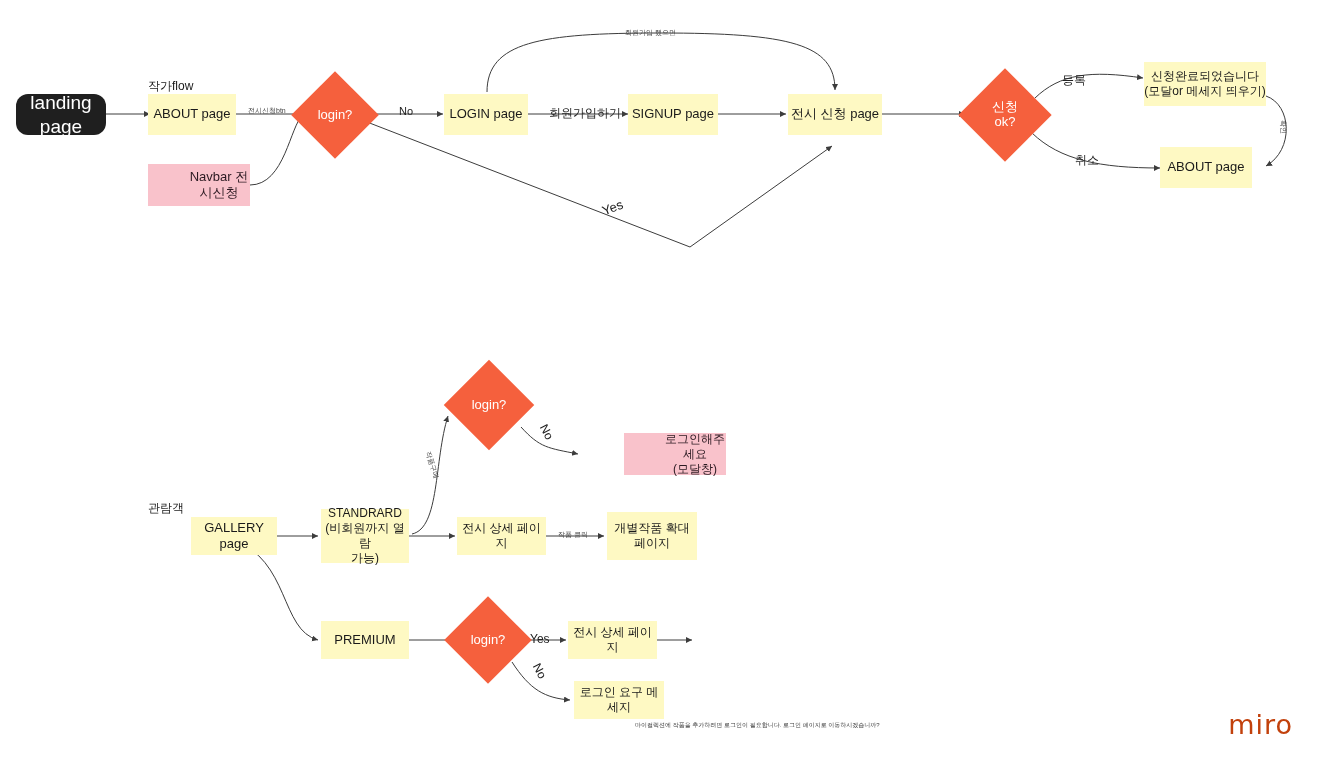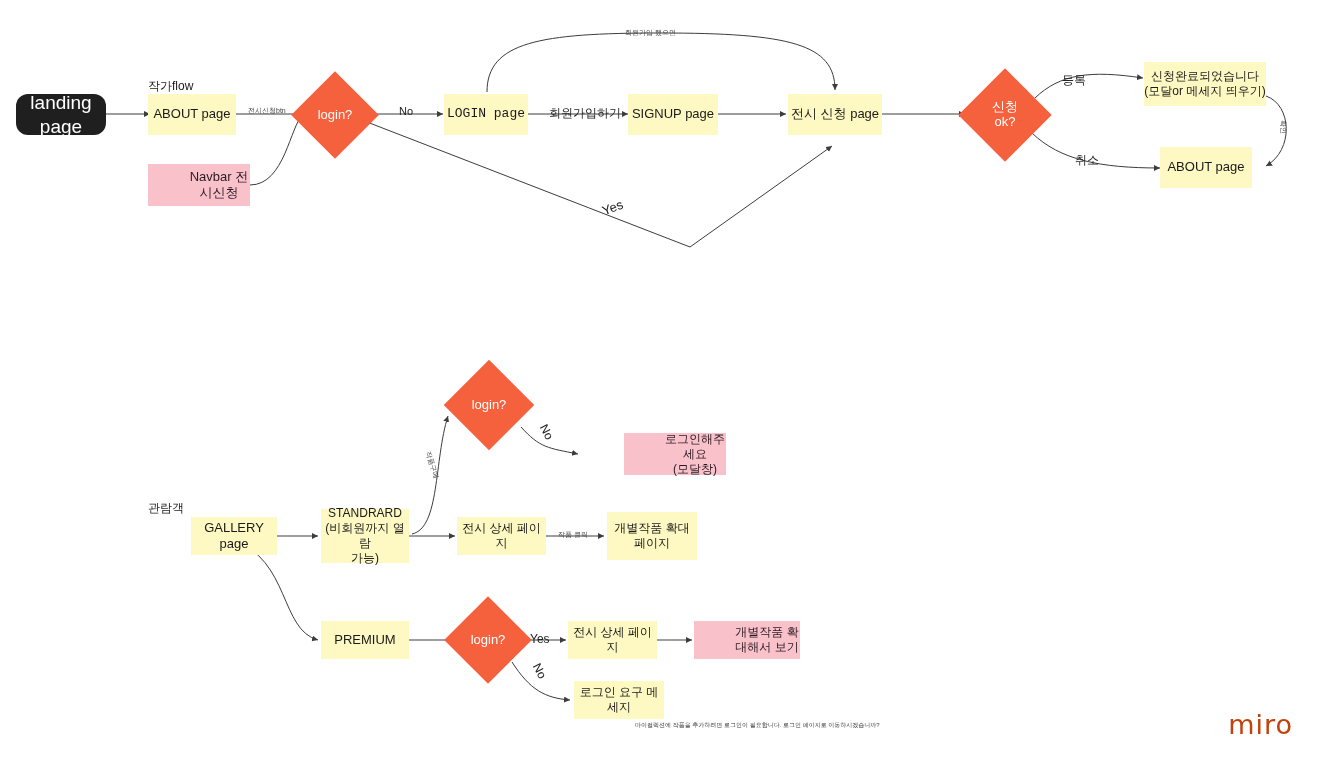--- a/index.html
+++ b/index.html
@@ -173,21 +173,21 @@
 
   <div class="node rect-yellow" style="left:148px; top:94px; width:88px; height:41px;">ABOUT page</div>
 
   <div class="node rect-pink" style="left:148px; top:164px; width:102px; height:42px;">Navbar 전시신청</div>
 
   <div class="node diamond" style="left:304px; top:84px; width:62px; height:62px;">
     <span class="diamond-shape"></span>
     <span class="diamond-label">login?</span>
   </div>
 
-  <div class="node rect-yellow" style="left:444px; top:94px; width:84px; height:41px;font-family:Liberation Mono, monospace;">LOGIN page</div>
+  <div class="node rect-yellow" style="left:444px; top:94px; width:84px; height:41px;">LOGIN page</div>
 
   <div class="node rect-yellow" style="left:628px; top:94px; width:90px; height:41px;">SIGNUP page</div>
 
   <div class="node rect-yellow" style="left:788px; top:94px; width:94px; height:41px;">전시 신청 page</div>
 
   <div class="node diamond" style="left:972px; top:82px; width:66px; height:66px;">
     <span class="diamond-shape"></span>
     <span class="diamond-label">신청
 ok?</span>
   </div>
@@ -227,21 +227,20 @@
 
   <div class="node rect-yellow" style="left:321px; top:621px; width:88px; height:38px;">PREMIUM</div>
 
   <div class="node diamond" style="left:457px; top:609px; width:62px; height:62px;">
     <span class="diamond-shape"></span>
     <span class="diamond-label">login?</span>
   </div>
 
   <div class="node rect-yellow" style="left:568px; top:621px; width:89px; height:38px; font-size:12px;">전시 상세 페이지</div>
 
-  <div class="node rect-pink" style="left:694px; top:621px; width:106px; height:38px; font-size:12px;">개별작품 확대해서 보기</div>
 
   <div class="node rect-yellow" style="left:574px; top:681px; width:90px; height:38px; font-size:12px;">로그인 요구 메세지</div>
 
   <div class="edge-label rot tiny" style="left:418px; top:460px; transform:rotate(72deg);">작품구매</div>
   <div class="edge-label rot" style="left:539px; top:425px; font-size:12px; transform:rotate(62deg);">No</div>
   <div class="edge-label tiny" style="left:558px; top:530px;">작품 클릭</div>
   <div class="edge-label" style="left:530px; top:632px; font-size:12px;">Yes</div>
   <div class="edge-label rot" style="left:532px; top:664px; font-size:12px; transform:rotate(62deg);">No</div>
 
   <div class="footnote" style="left:635px; top:721px;">마이컬렉션에 작품을 추가하려면 로그인이 필요합니다. 로그인 페이지로 이동하시겠습니까?</div>

